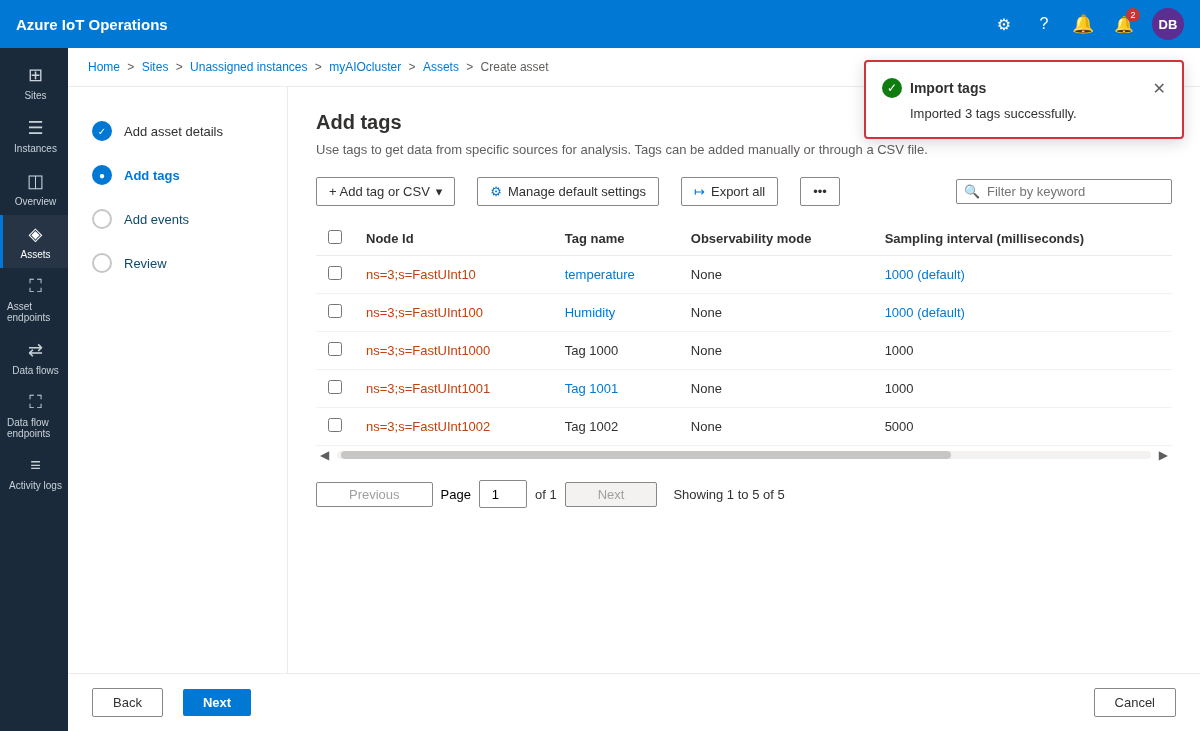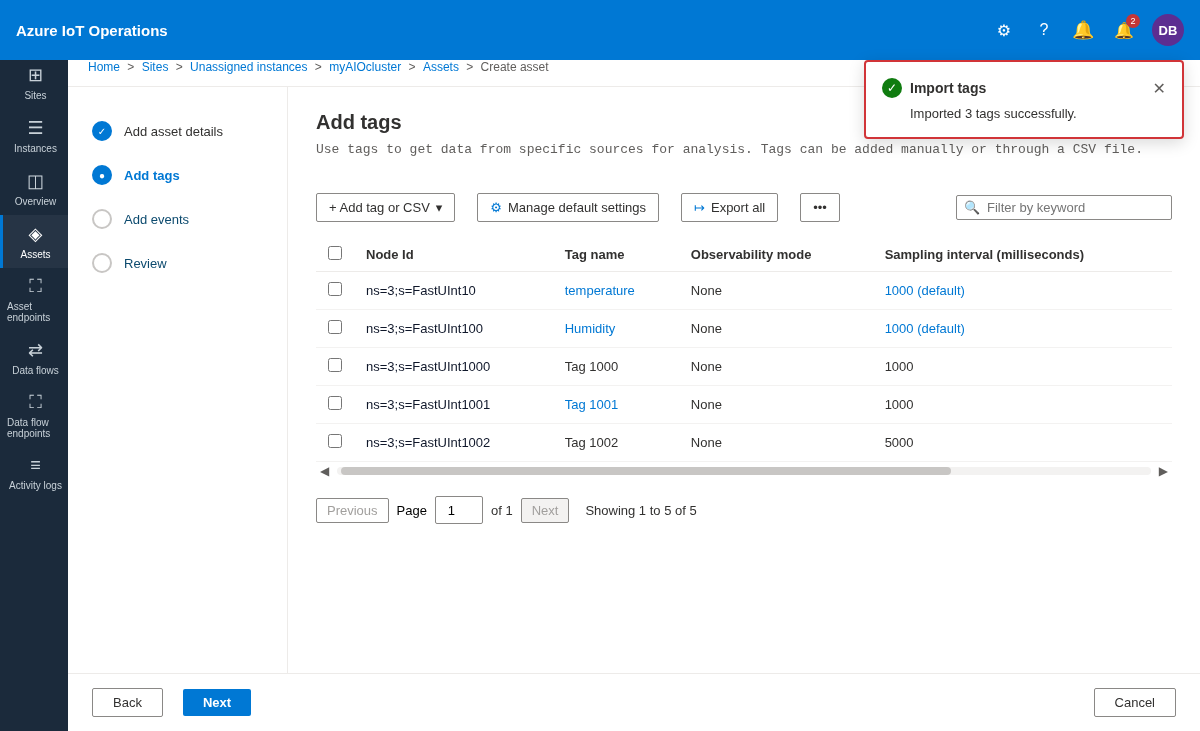--- a/index.html
+++ b/index.html
@@ -1,21 +1,21 @@
 <!DOCTYPE html>
 <html><head>
   <meta charset="utf-8">
   <style>
     * { box-sizing: border-box; margin: 0; padding: 0; }
     body { font-family: 'Segoe UI', Arial, sans-serif; font-size: 13px; background: #f3f2f1; overflow: hidden; }
 
     
     .top-nav {
       background: #0078d4;
-      height: 60px;
+      height: 48px;
       display: flex;
       align-items: center;
       padding: 0 16px;
       color: white;
       justify-content: space-between;
       position: fixed;
       top: 0; left: 0; right: 0;
       z-index: 100;
     }
     .top-nav-title { font-size: 15px; font-weight: 600; color: white; }
@@ -117,21 +117,21 @@
     .step-label.disabled { color: #0c4a6e; }
 
     
     .main-panel {
       flex: 1;
       padding: 24px 28px;
       overflow-y: auto;
       background: white;
     }
     .panel-title { font-size: 20px; font-weight: 600; color: #323130; margin-bottom: 8px; }
-    .panel-description { font-size: 13px; color: #605e5c; margin-bottom: 36px; font-family: Liberation Mono, monospace; }
+    .panel-description { font-size: 13px; color: #605e5c; margin-bottom: 20px; }
 
     
     .toolbar {
       display: flex;
       align-items: center;
       gap: 22px;
       margin-bottom: 16px;
       flex-wrap: wrap;
     }
     .toolbar-btn {
@@ -179,36 +179,36 @@
       color: #323130;
       font-weight: 600;
       border-bottom: 1px solid #edebe9;
       background: white;
     }
     .data-table tbody td {
       padding: 10px 12px;
       border-bottom: 1px solid #f3f2f1;
       color: #323130;
     }
-    .node-id-link { color: #0f172a; text-decoration: none; cursor: pointer; }
+    .node-id-link { color: #c2410c; text-decoration: none; cursor: pointer; }
     .tag-name-link { color: #0078d4; text-decoration: none; cursor: pointer; }
 
     
     .table-checkbox { width: 14px; height: 14px; cursor: pointer; accent-color: #0078d4; }
 
     
     .pagination {
       display: flex;
       align-items: center;
       gap: 8px;
       margin-top: 12px;
       padding: 4px 0;
     }
     .page-btn {
-      padding: 4px 10px;
+      padding: 4px 32px;
       border: 1px solid #8a8886;
       background: white;
       cursor: pointer;
       border-radius: 2px;
       font-size: 13px;
       color: #323130;
     }
     .page-btn:disabled { color: #a19f9d; cursor: default; }
     .page-btn.next-btn { background: #f3f2f1; }
     .page-input {

